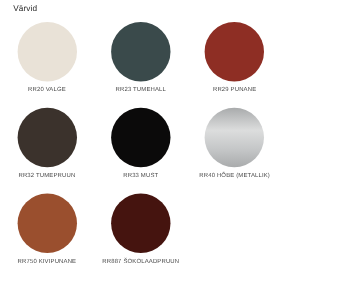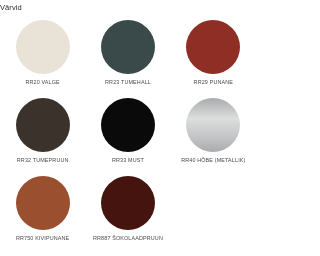--- a/index.html
+++ b/index.html
@@ -20,21 +20,21 @@
     position: relative;
     width: 256px;
     height: 256px;
     background: #ffffff;
     box-sizing: border-box;
   }
 
   
   .page-title {
     position: absolute;
-    left: 0;
+    left: 12px;
     top: 3px;
     font-size: 7.5px;
     line-height: 9px;
     color: #2b2b2b;
     letter-spacing: 0.1px;
     white-space: nowrap;
     text-align: right;
   }
 
   

